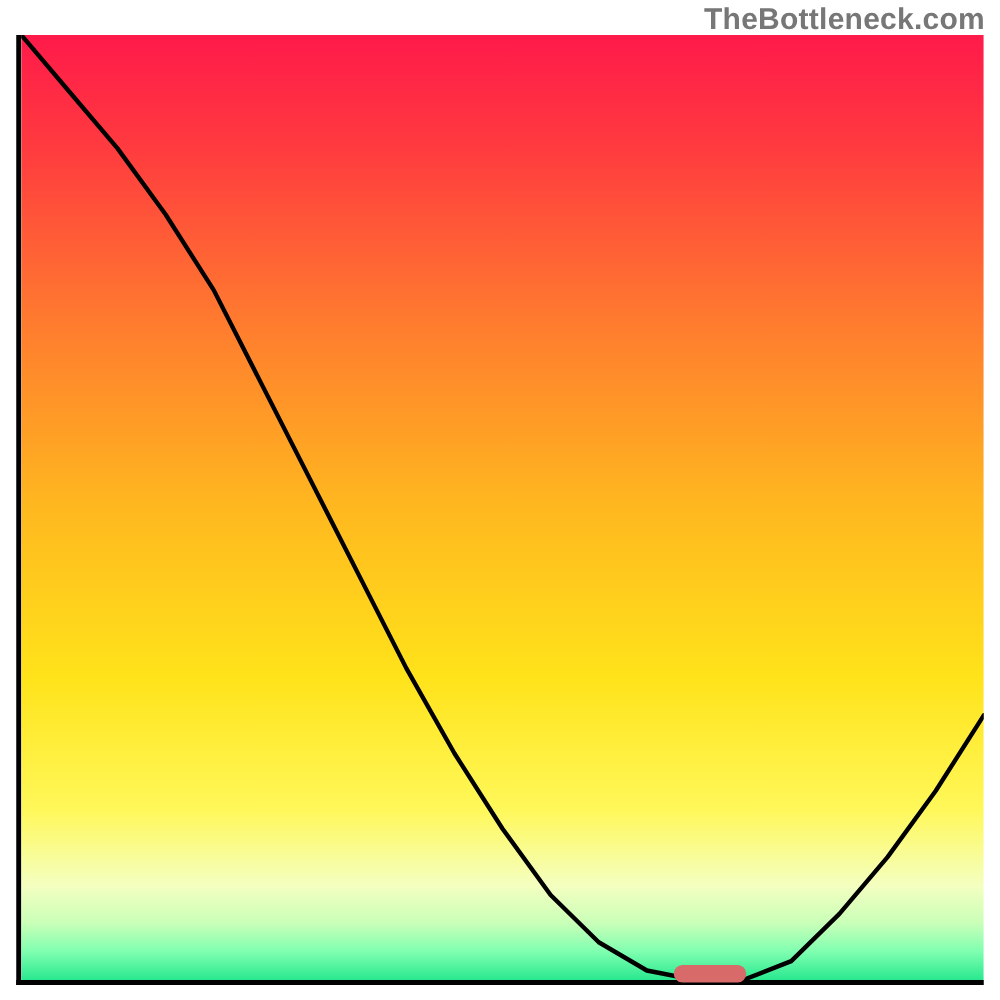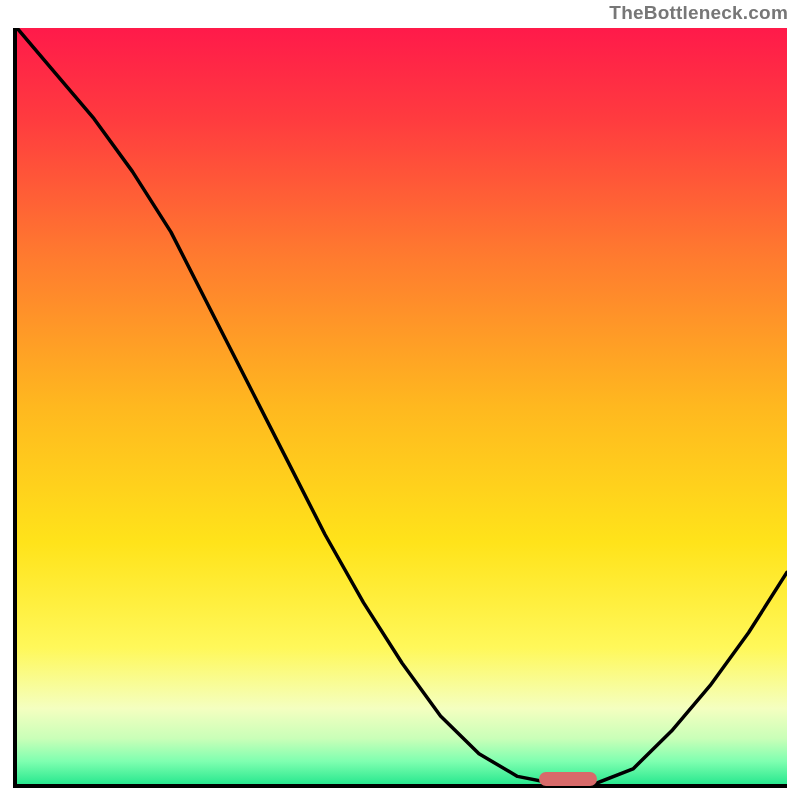--- a/index.html
+++ b/index.html
@@ -12,21 +12,21 @@
   }
   .container {
     position: relative;
     width: 800px;
     height: 800px;
   }
   .watermark {
     position: absolute;
     top: 2px;
     right: 12px;
-    font-size: 19px;
+    font-size: 24px;
     font-weight: bold;
     color: #777777;
     letter-spacing: 0.2px;
   }
   .plot {
     position: absolute;
     left: 13px;
     top: 28px;
     width: 774px;
     height: 760px;

